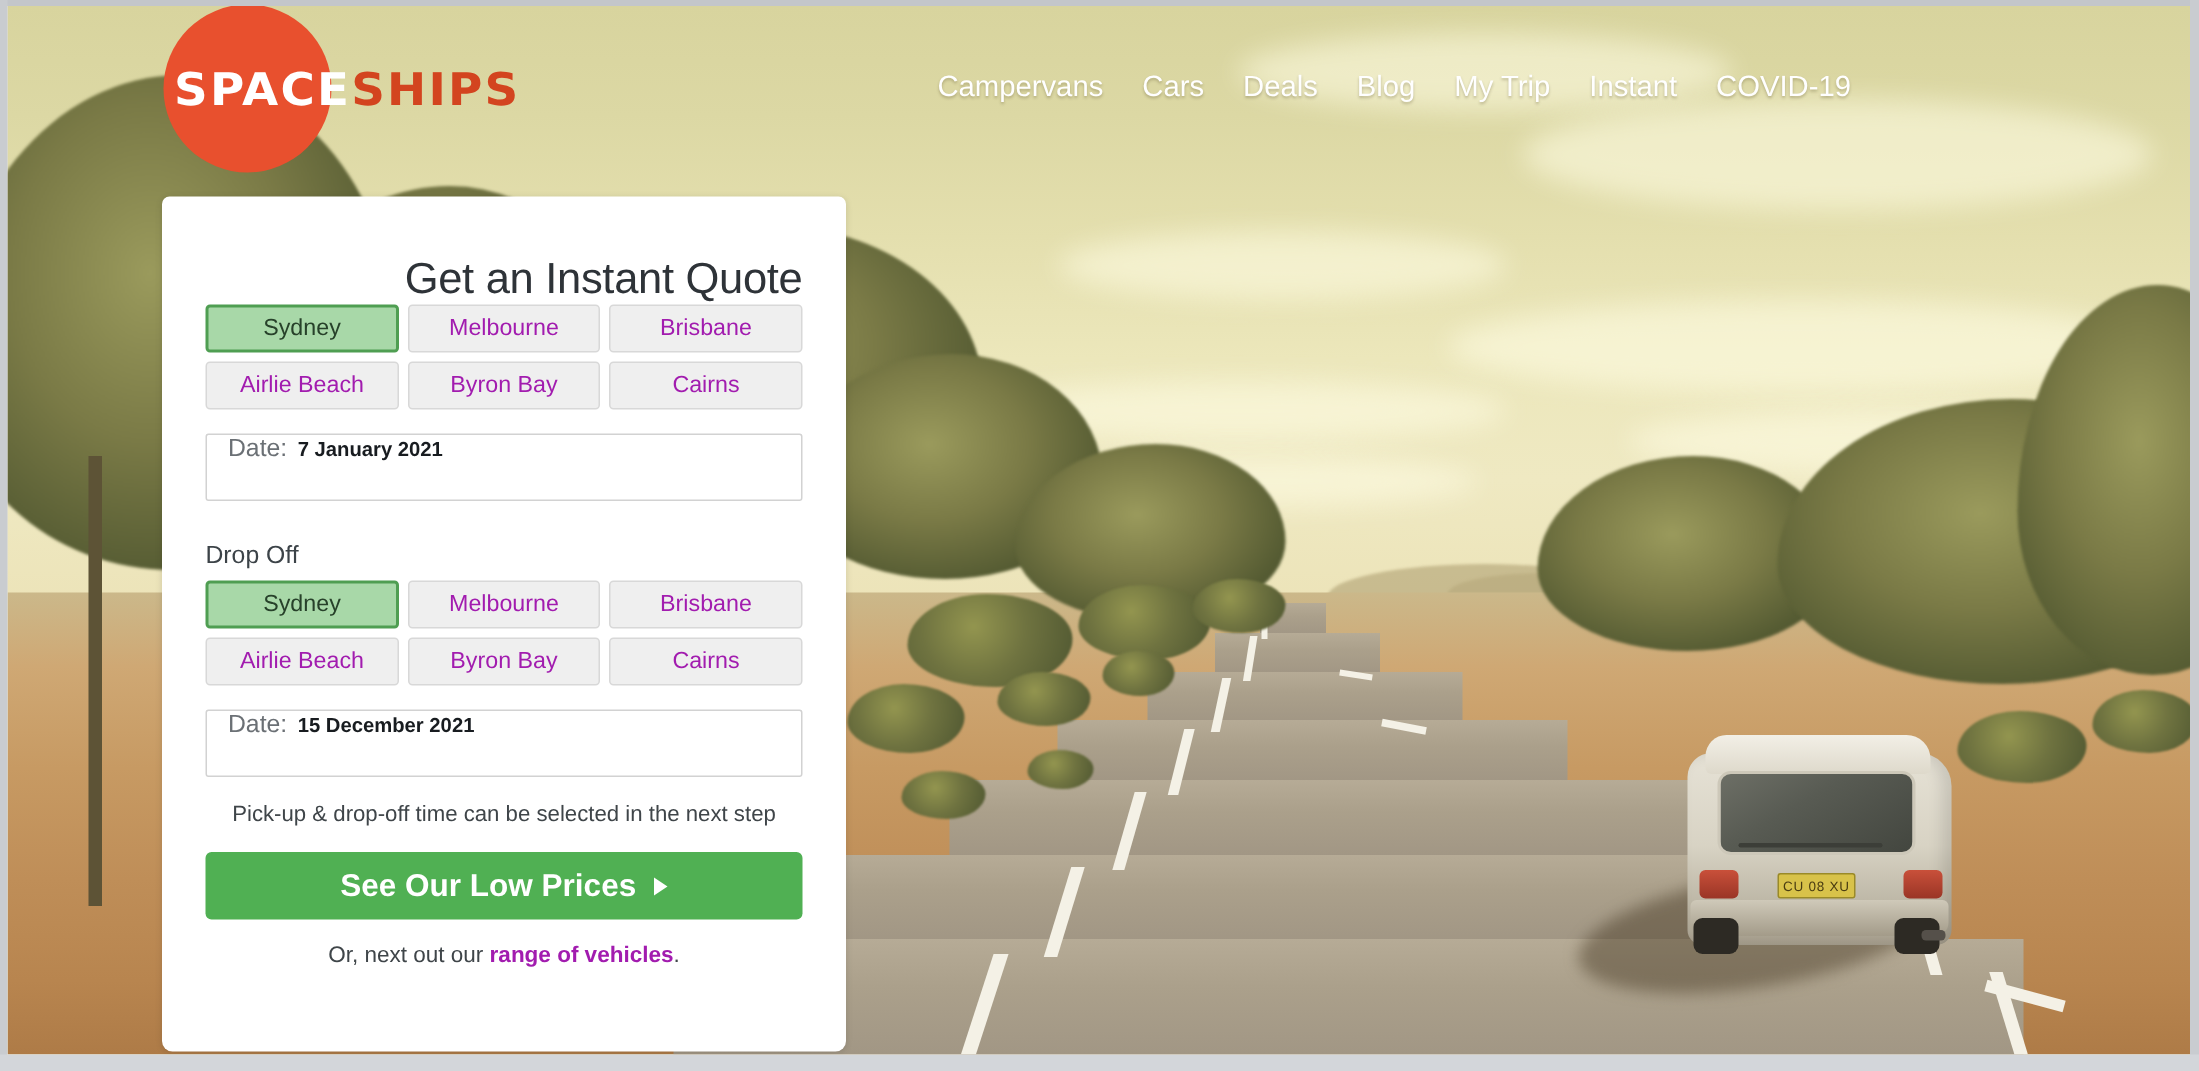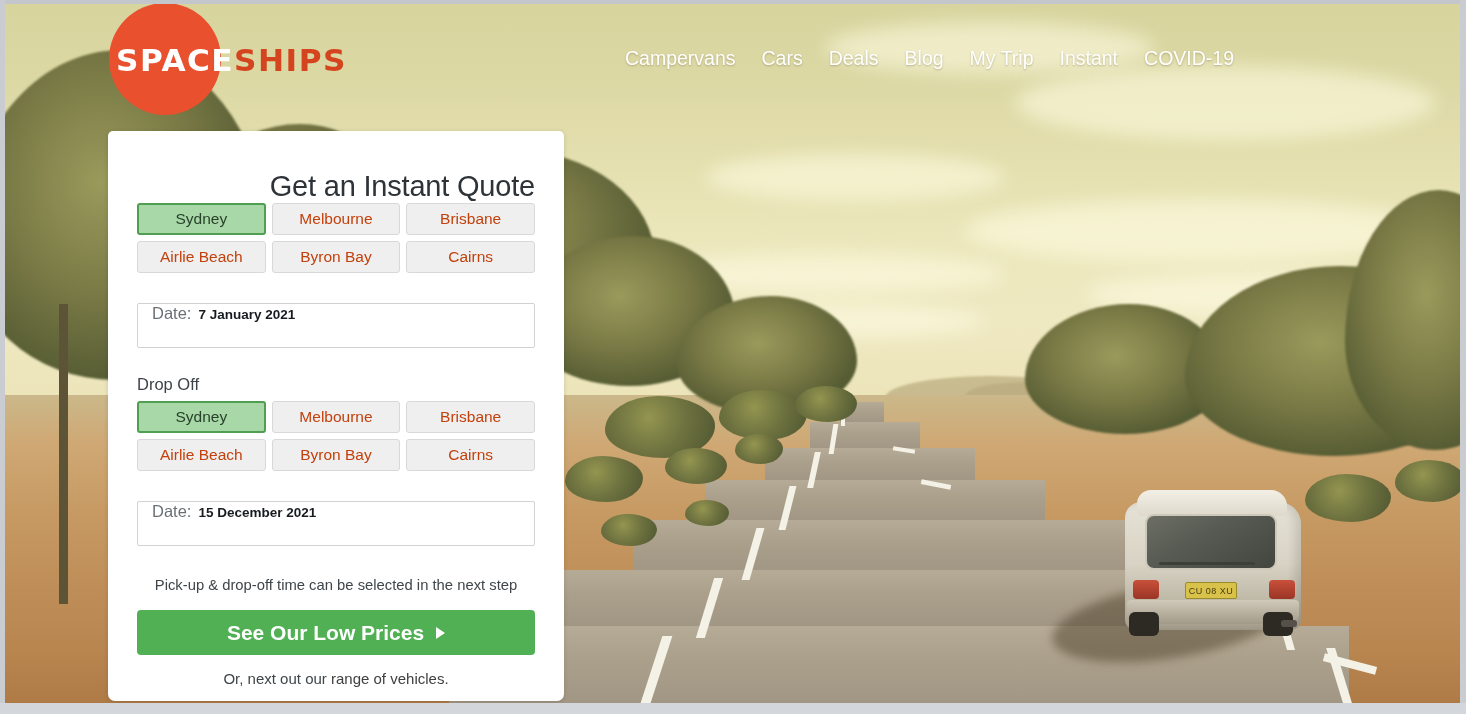--- a/index.html
+++ b/index.html
@@ -308,38 +308,38 @@
   .loc-grid {
     display: grid;
     grid-template-columns: repeat(3, 1fr);
     gap: 6px 6px;
   }
   .loc-btn {
     height: 32px;
     border: 1px solid #d8d8d8;
     border-radius: 3px;
     background: #efefef;
-    color: #c2410c;
+    color: #a21caf;
     font-size: 15.5px;
     line-height: 30px;
     text-align: center;
     cursor: pointer;
     font-family: "Liberation Sans", sans-serif;
     user-select: none;
     overflow: hidden;
     white-space: nowrap;
   }
   .loc-btn.selected {
     background: #a8d8a8;
     border: 2px solid #4f9e52;
     color: #27412a;
     line-height: 28px;
   }
   .date-field {
-    margin-top: 30px;
+    margin-top: 16px;
     height: 45px;
     border: 1px solid #d2d2d2;
     border-radius: 2px;
     background: #ffffff;
     display: flex;
     align-items: baseline;
     padding: 0 14px;
     cursor: pointer;
   }
   .date-label {
@@ -348,21 +348,21 @@
     margin-right: 7px;
     font-family: "Liberation Sans", sans-serif;
   }
   .date-value {
     font-size: 13.5px;
     color: #181c20;
     font-weight: 700;
     font-family: "Liberation Sans", sans-serif;
   }
   #helper-text {
-    margin-top: 31px;
+    margin-top: 17px;
     font-size: 14.8px;
     color: #3f4549;
     text-align: center;
     font-family: "Liberation Sans", sans-serif;
   }
   #cta-button {
     margin-top: 17px;
     width: 100%;
     height: 45px;
     background: #50b053;
@@ -385,23 +385,24 @@
     border-bottom: 6.5px solid transparent;
   }
   #footnote {
     margin-top: 15px;
     text-align: center;
     font-size: 15px;
     color: #3f4549;
     font-family: "Liberation Sans", sans-serif;
   }
   #vehicles-link {
-    color: #404040;
+    color: #a21caf;
     text-decoration: none;
     cursor: pointer;
+    font-weight: bold;
   }
 </style>
 </head>
 <body>
 
 <div id="viewport">
 
   <div id="hero">
 
     <div class="sky"></div>

